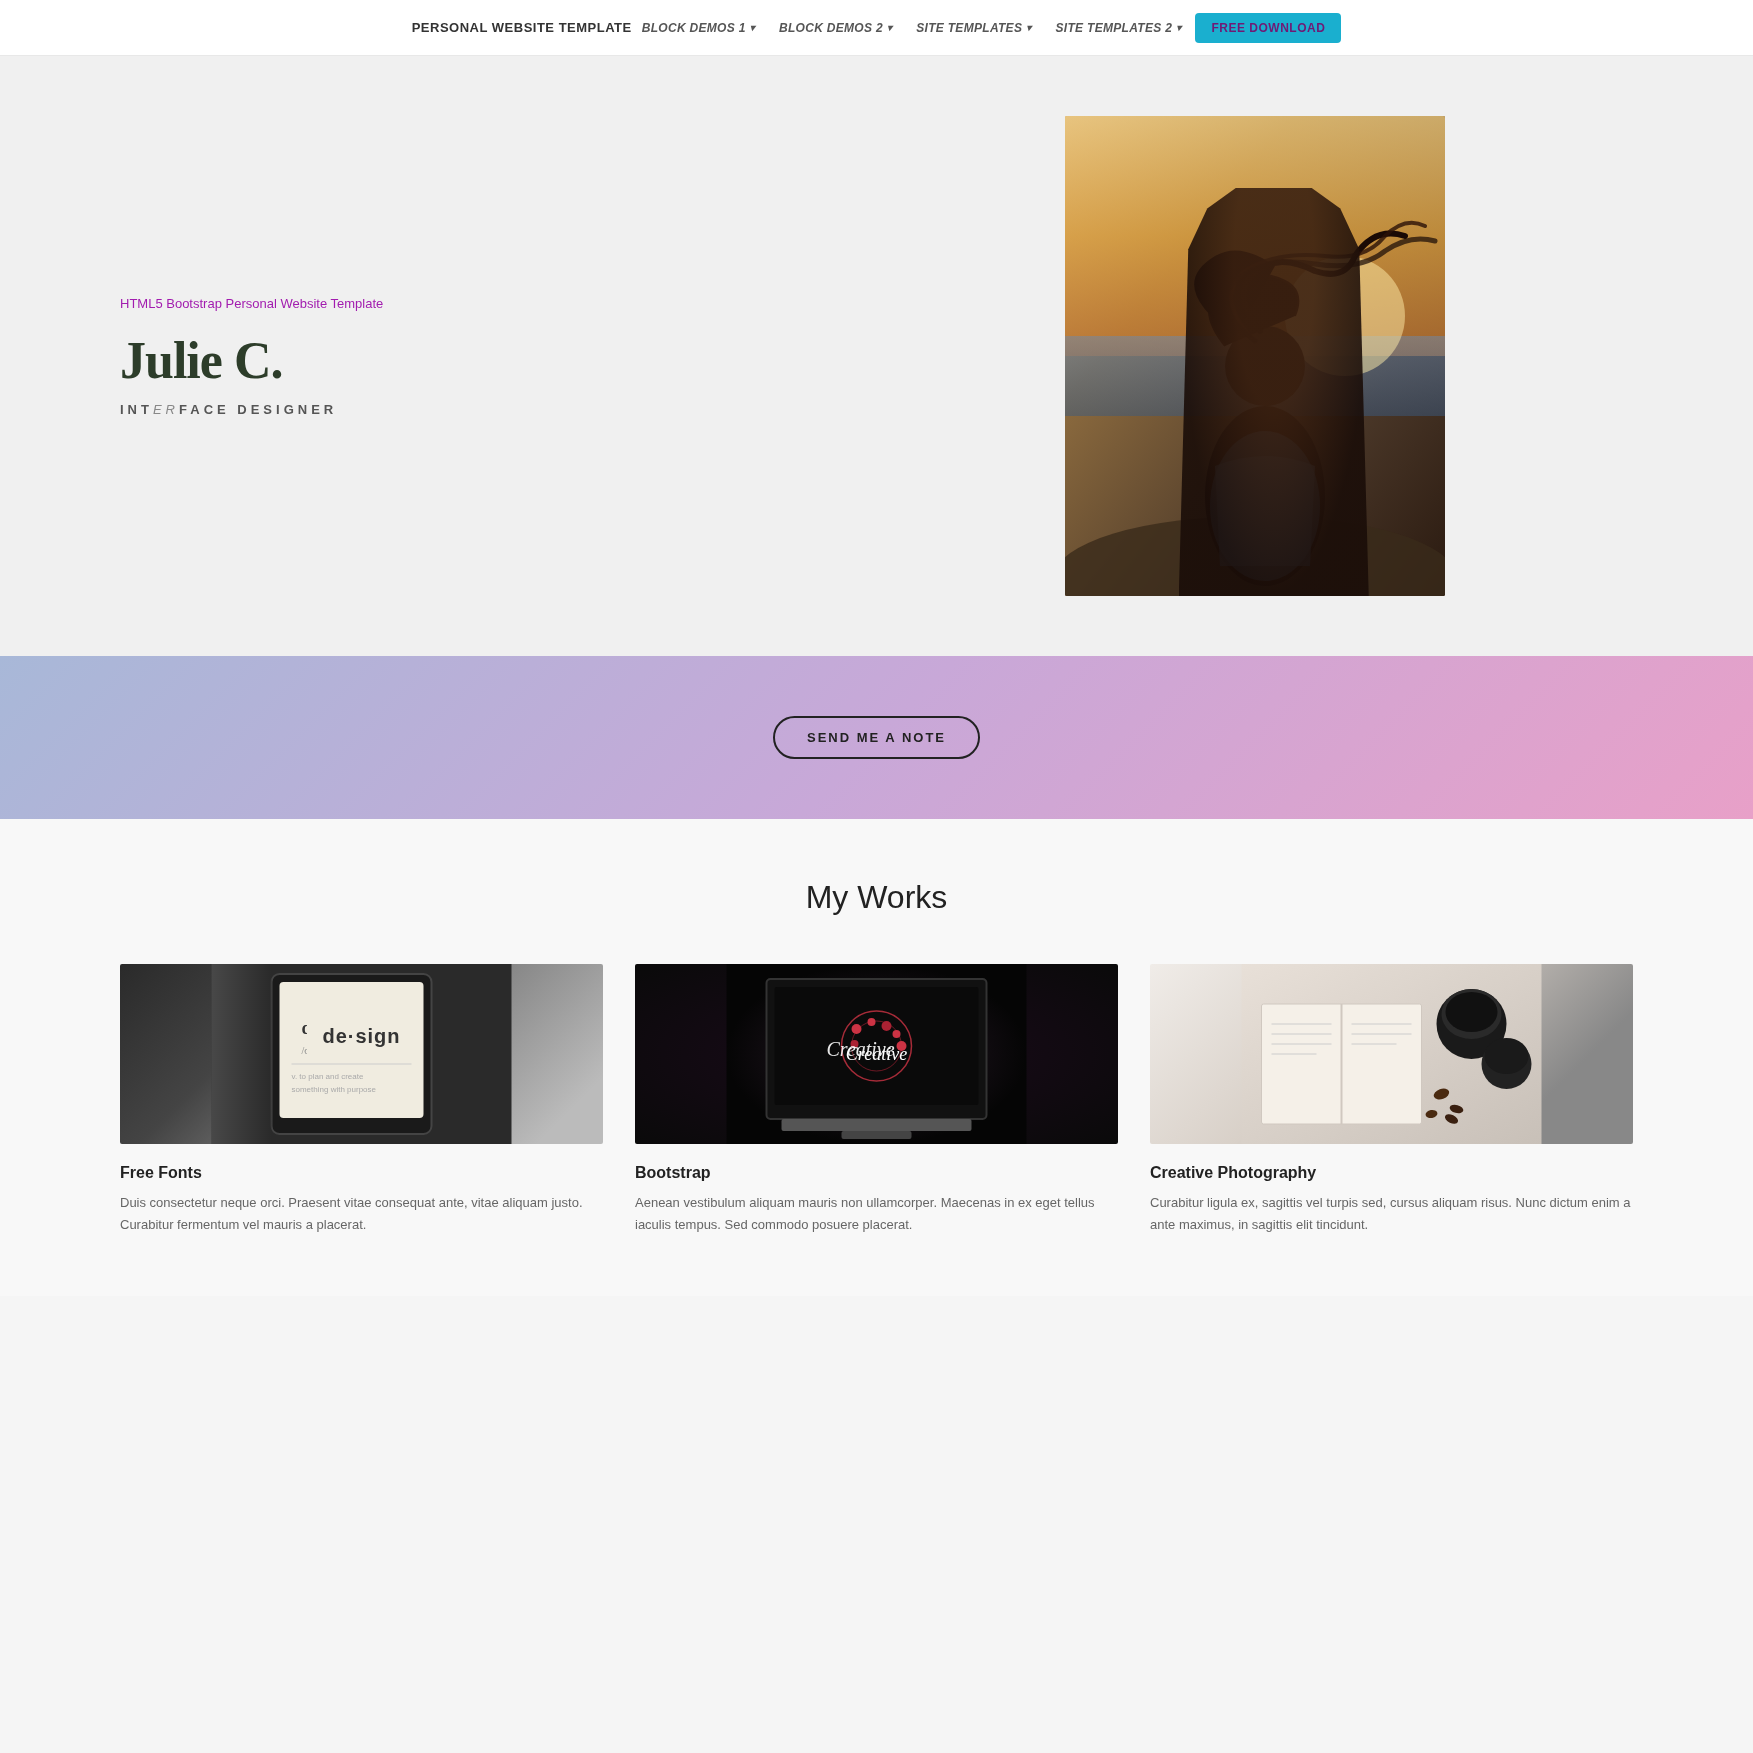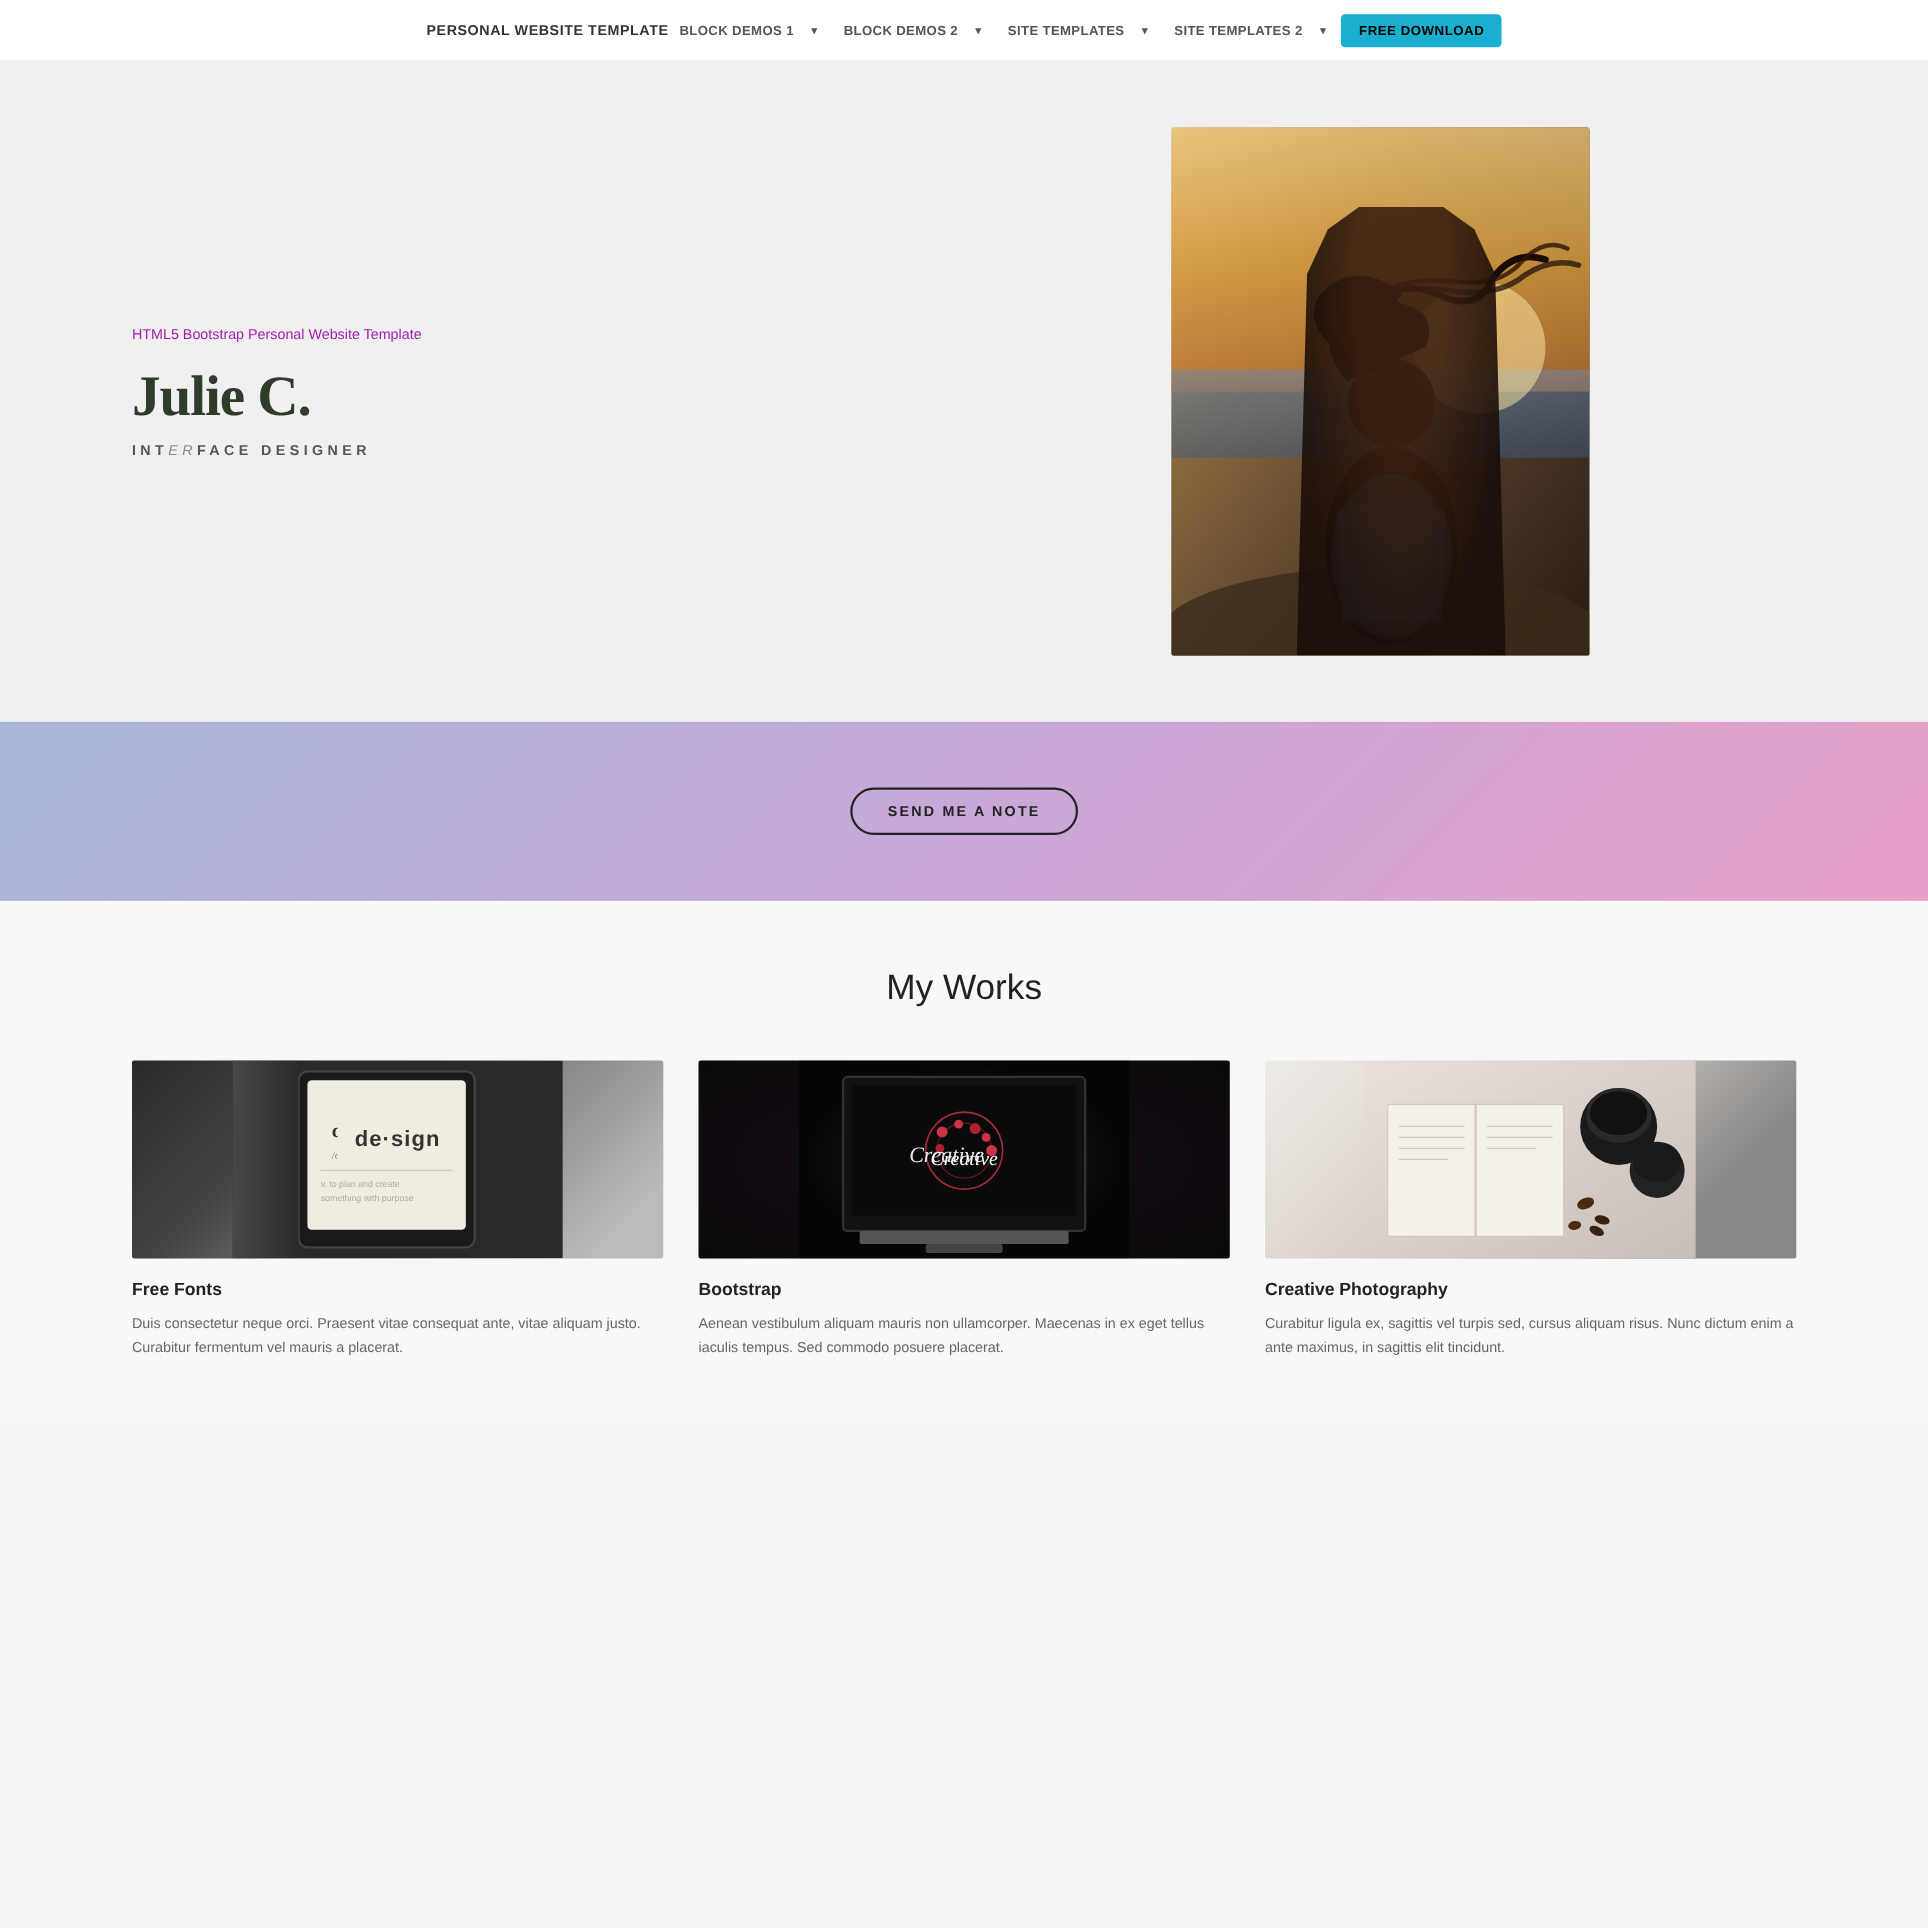--- a/index.html
+++ b/index.html
@@ -30,27 +30,28 @@
       gap: 4px;
     }
     .nav-link {
       font-size: 12px;
       font-weight: 600;
       color: #555;
       padding: 6px 10px;
       cursor: pointer;
       display: flex;
       align-items: center;
-      gap: 16px;
+      gap: 4px;
       letter-spacing: 0.3px;
+      font-style: italic;
     }
     .nav-link .caret { font-size: 10px; }
     .nav-btn {
       background: #1aafcf;
-      color: #000000;
+      color: #701a75;
       border: none;
       border-radius: 4px;
       padding: 8px 16px;
       font-size: 12px;
       font-weight: 700;
       cursor: pointer;
       letter-spacing: 0.5px;
     }
 
     

